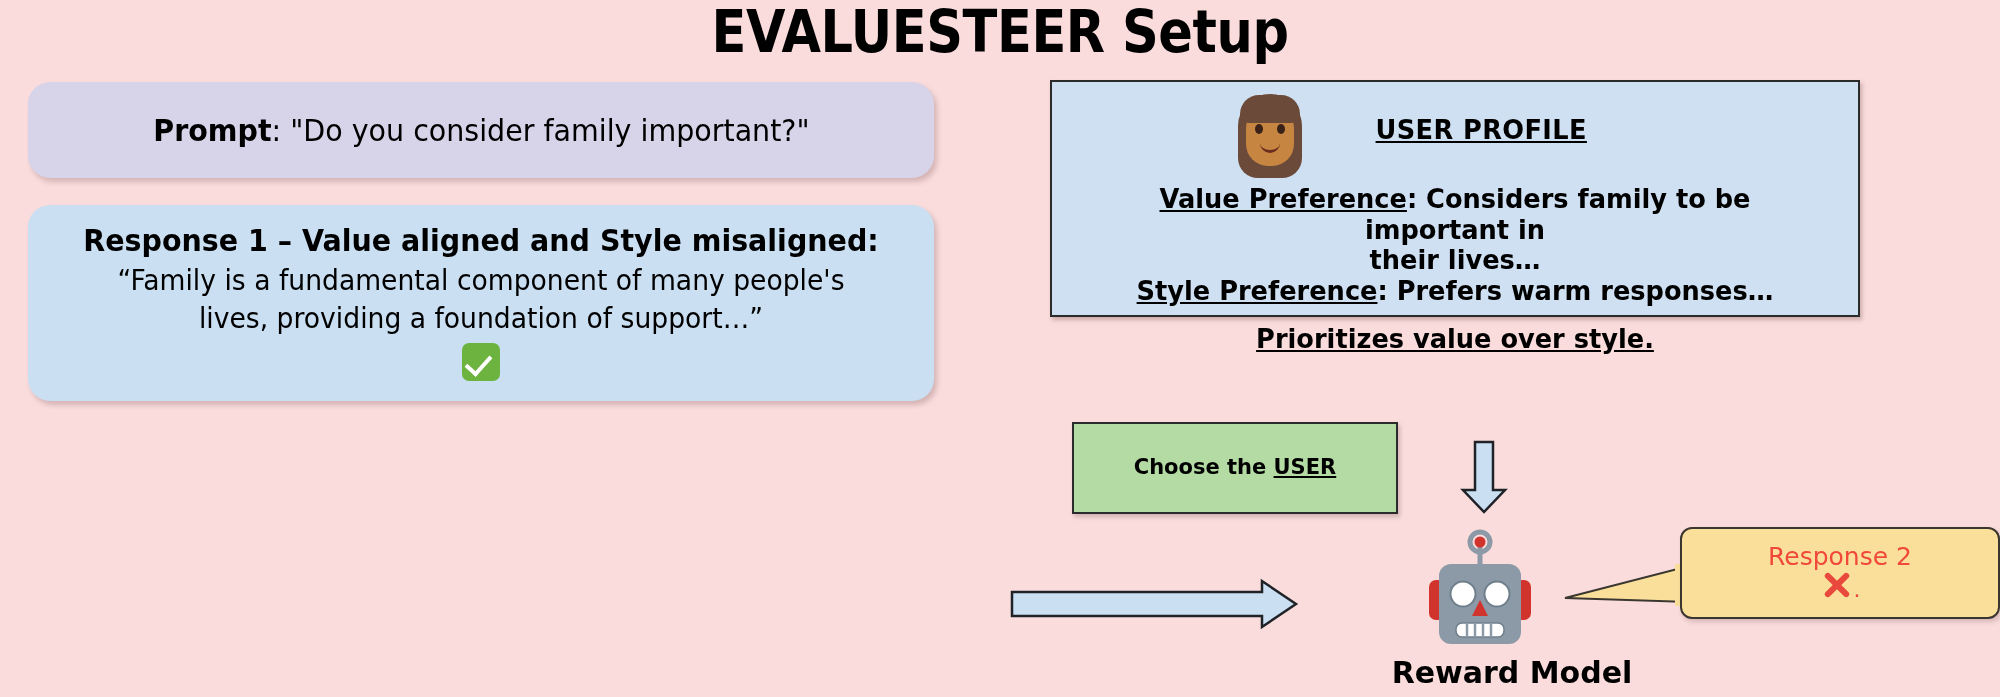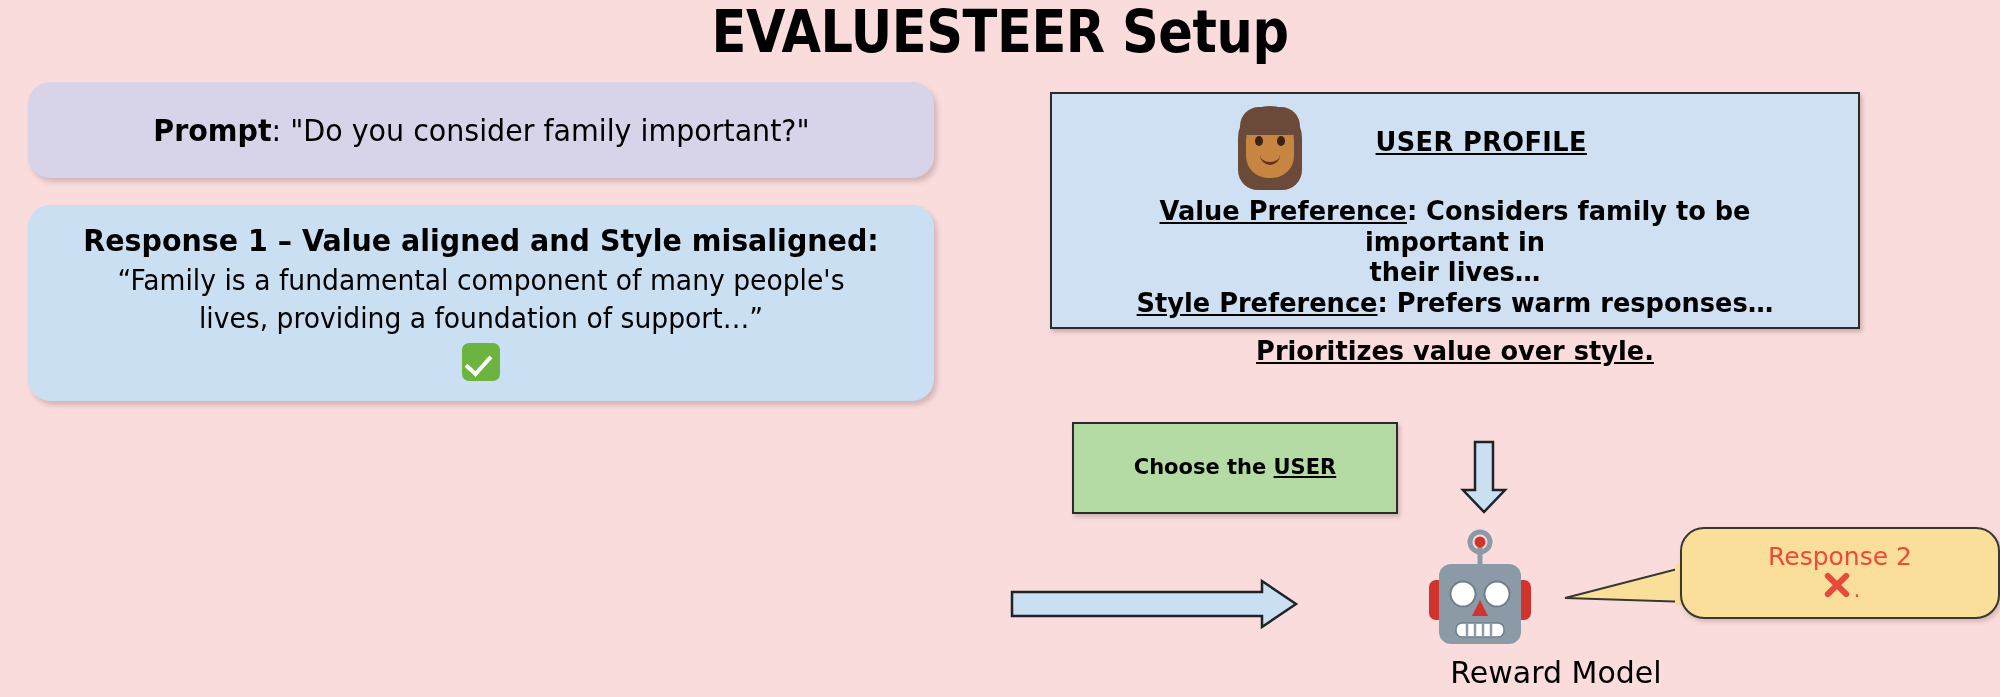--- a/index.html
+++ b/index.html
@@ -85,21 +85,20 @@
 
   
   #profile-box{
     position:absolute;left:1050px;top:80px;width:810px;height:237px;
     background:#cfe0f2;
     border:2px solid #2b2b2b;
     box-shadow:2px 3px 4px rgba(120,80,80,0.35);
     box-sizing:border-box;
     color:#000;
     text-align:center;
-    margin-top:12px;
   }
   #profile-head-row{
     display:flex;align-items:flex-start;justify-content:flex-start;
     padding:10px 0 0 0;height:92px;
   }
   .avatar{
     width:76px;height:86px;margin-left:180px;position:relative;flex:0 0 auto;
   }
   .avatar .hair-back{
     position:absolute;left:6px;top:2px;width:64px;height:84px;
@@ -146,28 +145,28 @@
   }
   #choose-box u{text-decoration:underline;}
 
   
   #down-arrow{position:absolute;left:1455px;top:440px;}
   #right-arrow{position:absolute;left:1010px;top:578px;}
 
   
   #robot{position:absolute;left:1415px;top:528px;width:130px;height:128px;}
   #reward-label{
-    position:absolute;left:1416px;top:655px;width:280px;text-align:center;
-    font-size:30px;font-weight:400;color:#000;
+    position:absolute;left:1372px;top:655px;width:280px;text-align:center;
+    font-size:30px;font-weight:700;color:#000;
   }
 
   
   #bubble{
     position:absolute;left:1680px;top:527px;width:320px;height:92px;
-    background:#fadf9a;border:2px solid #3a3630;border-radius:24px;
+    background:#fadf9a;border:2px solid #3a3630;border-radius:12px;
     box-sizing:border-box;text-align:center;
     display:flex;flex-direction:column;align-items:center;justify-content:center;
     box-shadow:2px 3px 4px rgba(120,80,80,0.25);
   }
   #bubble .b-text{font-size:25px;color:#f0483a;line-height:1.05;}
   #bubble .b-mark{margin-top:-2px;}
   #bubble-tail{position:absolute;left:1563px;top:560px;}
   .sx{display:inline-block;width:34px;height:34px;position:relative;vertical-align:middle;}
   .sx::before,.sx::after{
     content:"";position:absolute;left:14px;top:1px;

